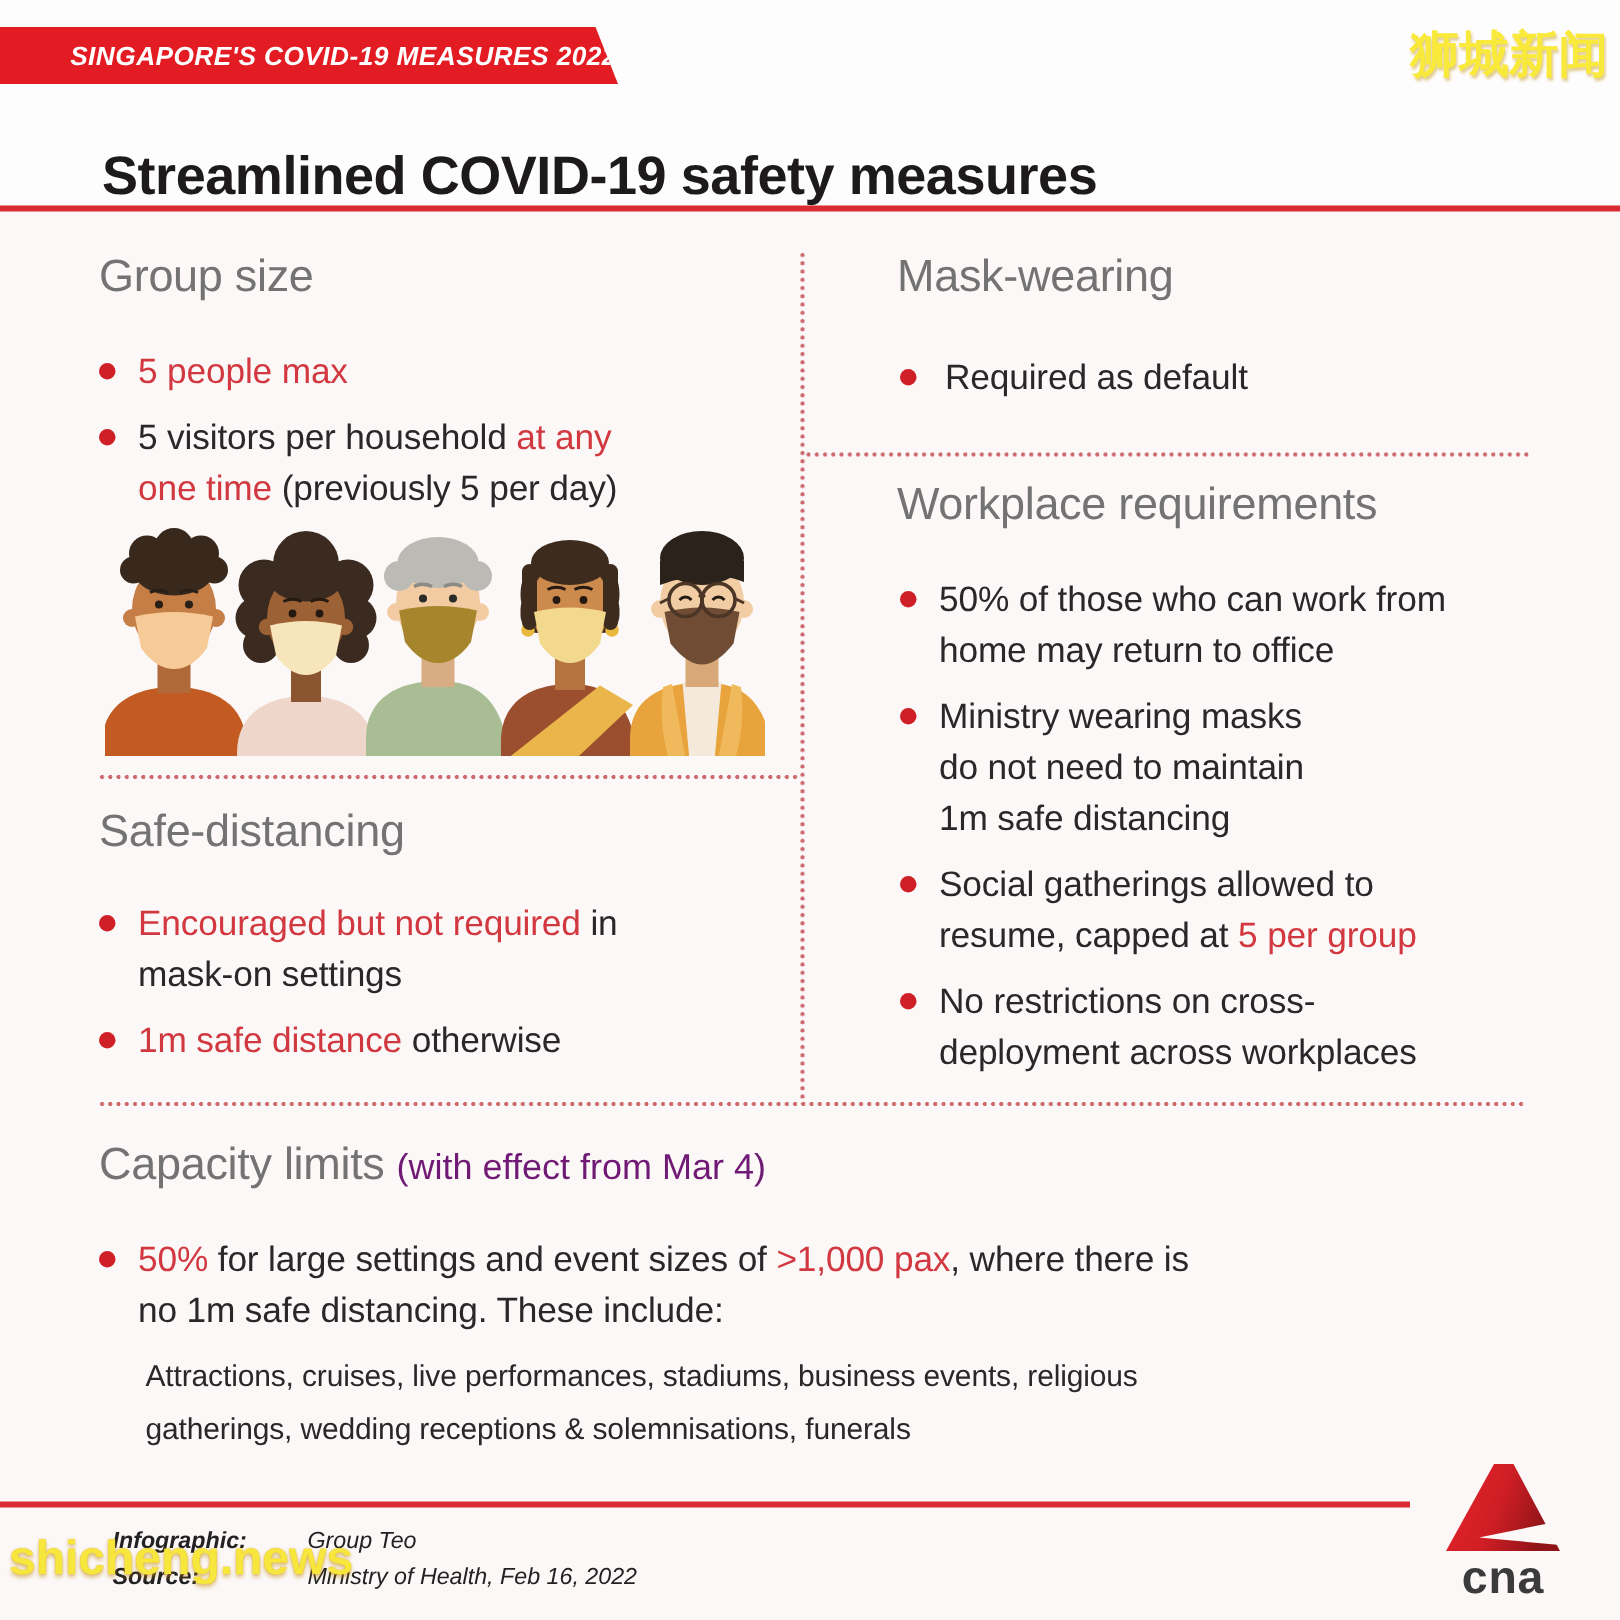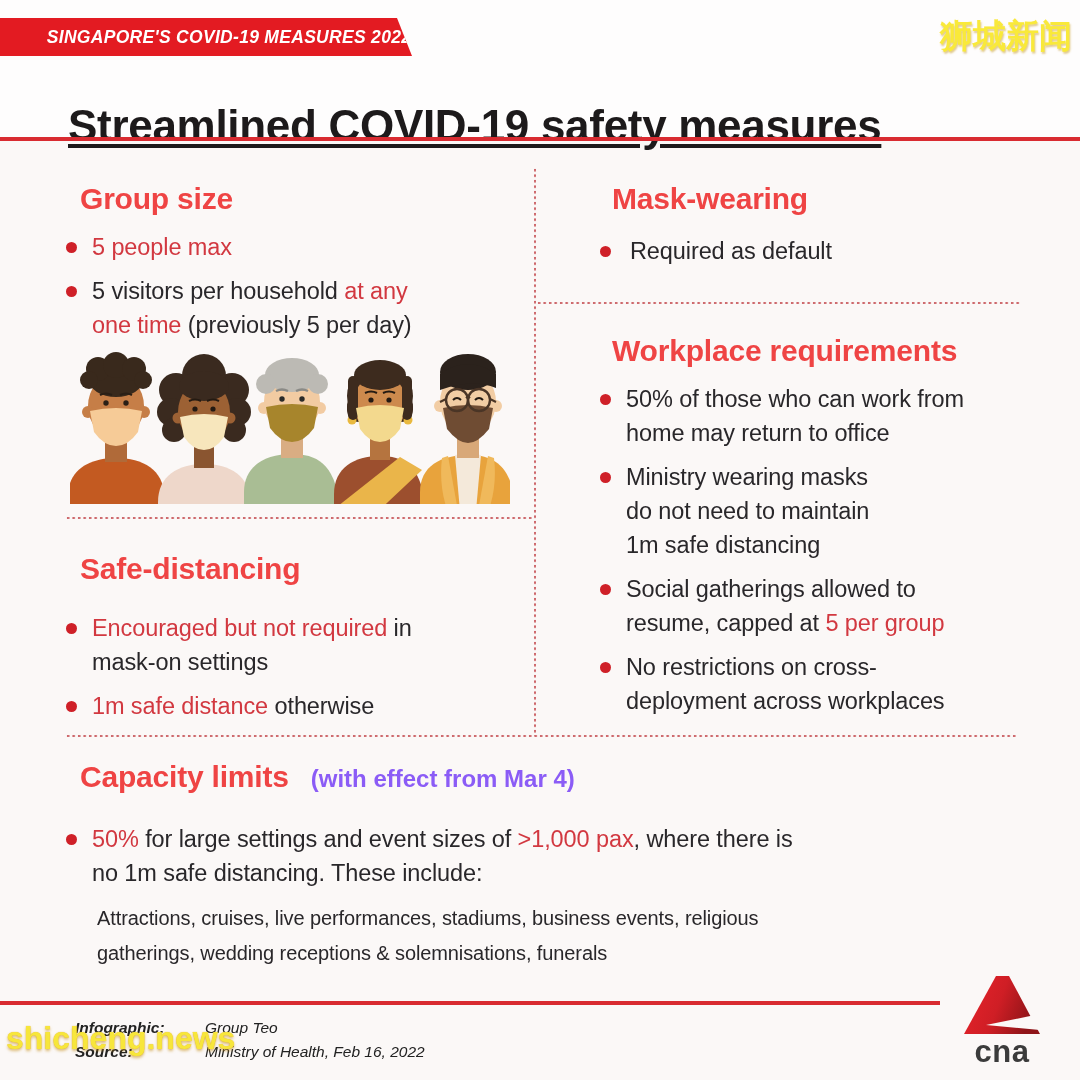--- a/index.html
+++ b/index.html
@@ -12,41 +12,41 @@
   .banner {
     position:absolute; top:18px; left:0; width:412px; height:38px;
     background:#e31b22; clip-path:polygon(0 0, calc(100% - 15px) 0, 100% 100%, 0 100%);
     display:flex; align-items:center; justify-content:center; padding-left:46px; box-sizing:border-box;
   }
   .banner-label { color:#ffffff; font-weight:bold; font-style:italic; font-size:17.5px; letter-spacing:.3px; }
   .site-badge {
     position:absolute; top:14px; right:8px; font-size:33px; font-weight:bold;
     color:#f9e93a; text-shadow:1px 2px 2px rgba(190,140,0,.45);
   }
-  .page-title { position:absolute; top:72px; left:68px; font-size:44px; font-weight:bold; color:#1d1a1b; letter-spacing:-.3px;text-decoration:underline; }
+  .page-title { position:absolute; top:72px; left:68px; font-size:36px; font-weight:bold; color:#1d1a1b; letter-spacing:-.3px; }
   .rule { position:absolute; left:0; height:4px; background:#d92b31; }
   .rule.header { top:137px; width:1080px; }
   .rule.footer { top:1001px; width:940px; }
 
-  .section-heading { position:absolute; margin:14px; font-size:30px; font-weight:bold; color:#ef4444; letter-spacing:-.2px; }
+  .section-heading { position:absolute; margin:0; font-size:30px; font-weight:normal; color:#737373; letter-spacing:-.2px; }
   #group-heading { left:66px; top:168px; }
   #mask-heading { left:598px; top:168px; }
   #workplace-heading { left:598px; top:320px;text-align:center; }
   .capacity-row { position:absolute; left:66px; top:760px; }
   .capacity-row .section-heading { position:static; display:inline; }
-  .capacity-suffix { font-size:24px; color:#8b5cf6; font-weight:bold; margin-left:8px; }
+  .capacity-suffix { font-size:24px; color:#701a75; font-weight:normal; margin-left:8px; }
 
   .bullets { position:absolute; list-style:none; margin:0; padding:0; }
   .bullets li { position:relative; padding-left:26px; font-size:23.5px; line-height:34px; margin-bottom:10px; letter-spacing:-.1px; }
   .bullets li .dot {
     position:absolute; left:0; top:12px; width:11px; height:11px; border-radius:50%;
     background:#cf2028; display:inline-block;
   }
   #group-bullets { left:66px; top:230px; width:470px; }
-  #safe-bullets { left:66px; top:598px; width:470px;margin-top:13px; }
+  #safe-bullets { left:66px; top:598px; width:470px; }
   #mask-bullets { left:600px; top:234px; width:440px; }
   #mask-bullets li { padding-left:30px; }
   #workplace-bullets { left:600px; top:382px; width:440px; }
   #capacity-bullets { left:66px; top:822px; width:950px; }
   .capacity-note { position:absolute; left:97px; top:901px; width:900px; font-size:20px; line-height:35px; letter-spacing:-.1px; }
   .red { color:#d23840; }
 
   .dotline-h {
     position:absolute; height:4px;
     background-image:radial-gradient(circle at 2px 2px, #cd686c 1.25px, rgba(0,0,0,0) 1.5px);

